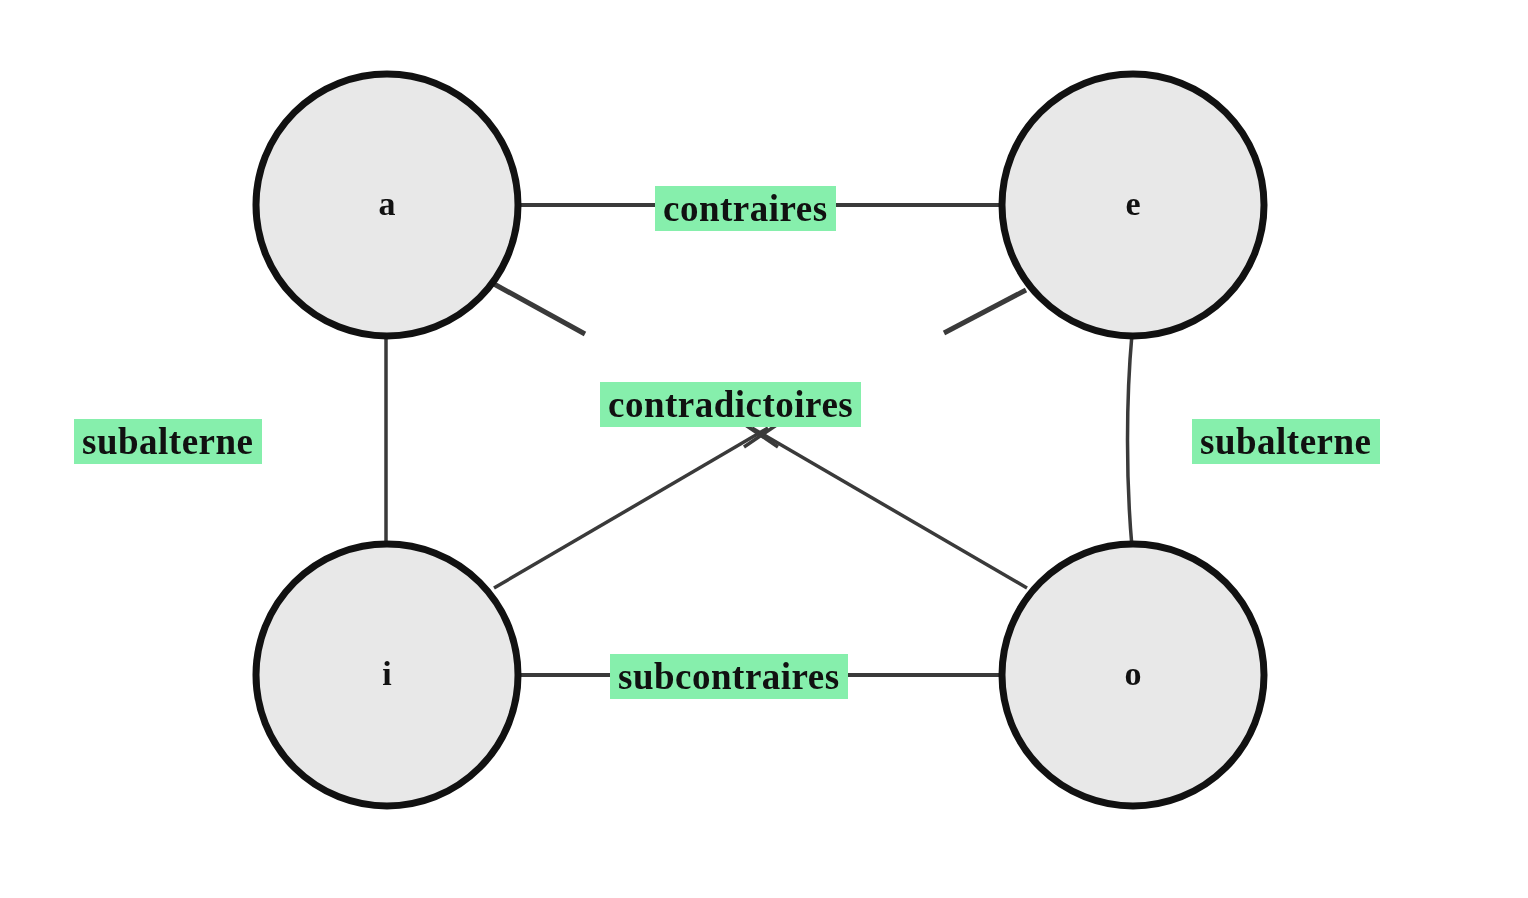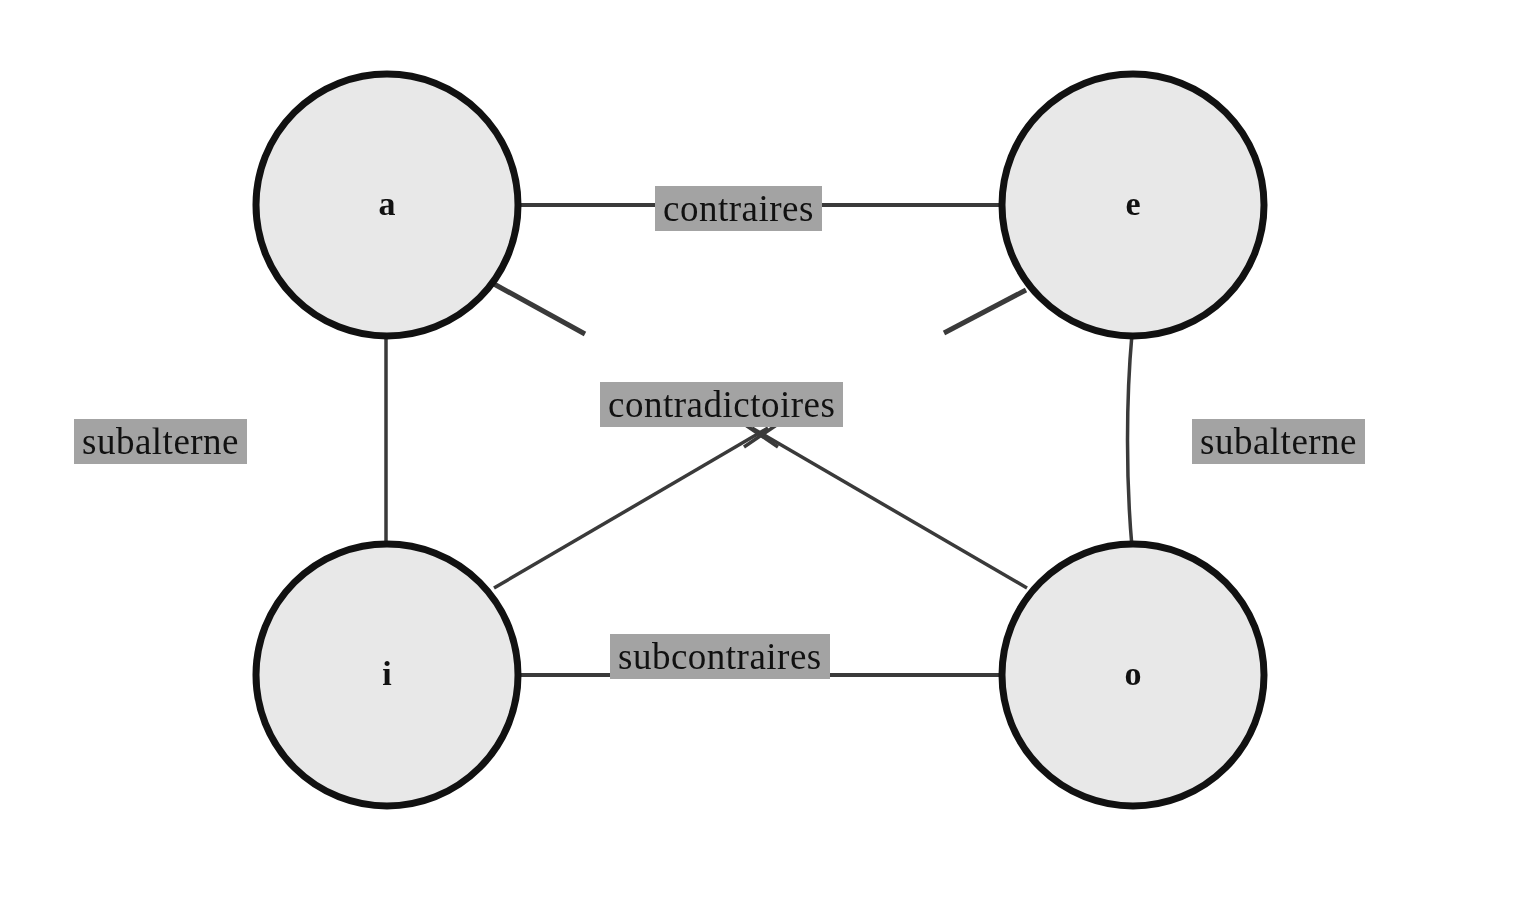--- a/index.html
+++ b/index.html
@@ -55,42 +55,42 @@
     font-family: "Liberation Serif", "DejaVu Serif", serif;
     font-weight: bold;
     font-size: 34px;
     fill: #111111;
     text-anchor: middle;
     dominant-baseline: middle;
   }
   .edge-label {
     position: absolute;
     font-family: "Liberation Serif", "DejaVu Serif", serif;
-    font-weight: normal;
+    font-weight: bold;
     font-size: 37px;
     letter-spacing: 0.5px;
     color: #111111;
     white-space: nowrap;
-    background: #a3a3a3;
+    background: #86efac;
     line-height: 1;
   }
   #label-contraires {
     left: 655px;
     top: 186px;
     padding: 4px 8px;
   }
   #label-contradictoires {
     left: 600px;
     top: 355px;
     padding: 4px 8px;
     margin-top: 27px;
   }
   #label-subcontraires {
     left: 610px;
-    top: 634px;
+    top: 654px;
     padding: 4px 8px;
   }
   #label-subalterne-left {
     left: 74px;
     top: 419px;
     padding: 4px 8px;
   }
   #label-subalterne-right {
     left: 1192px;
     top: 419px;

